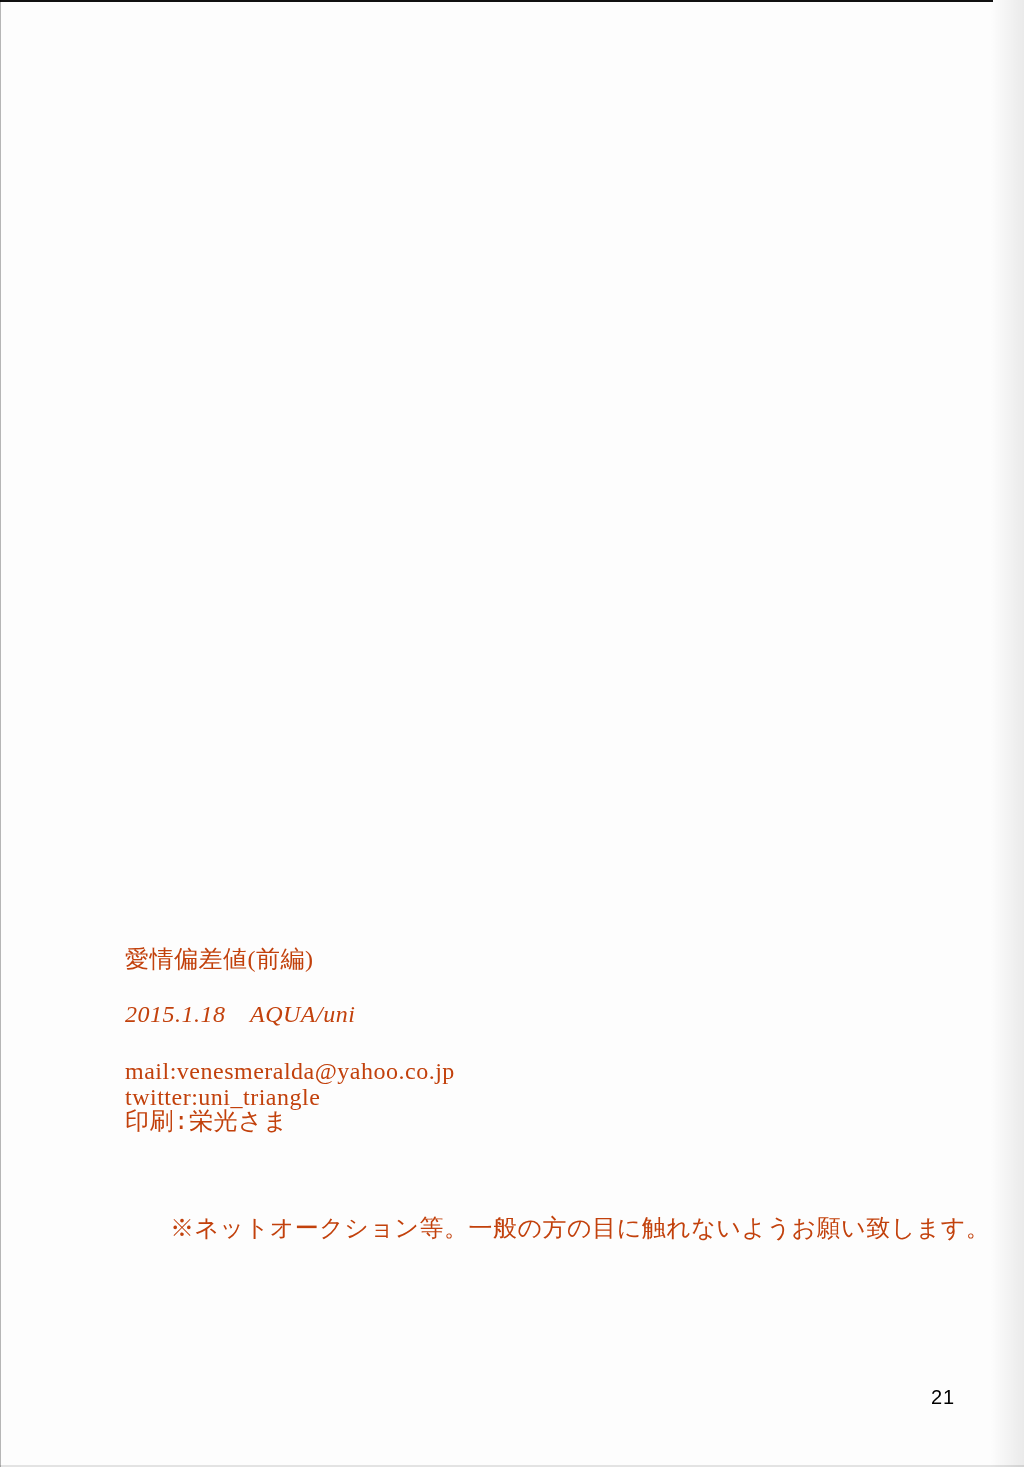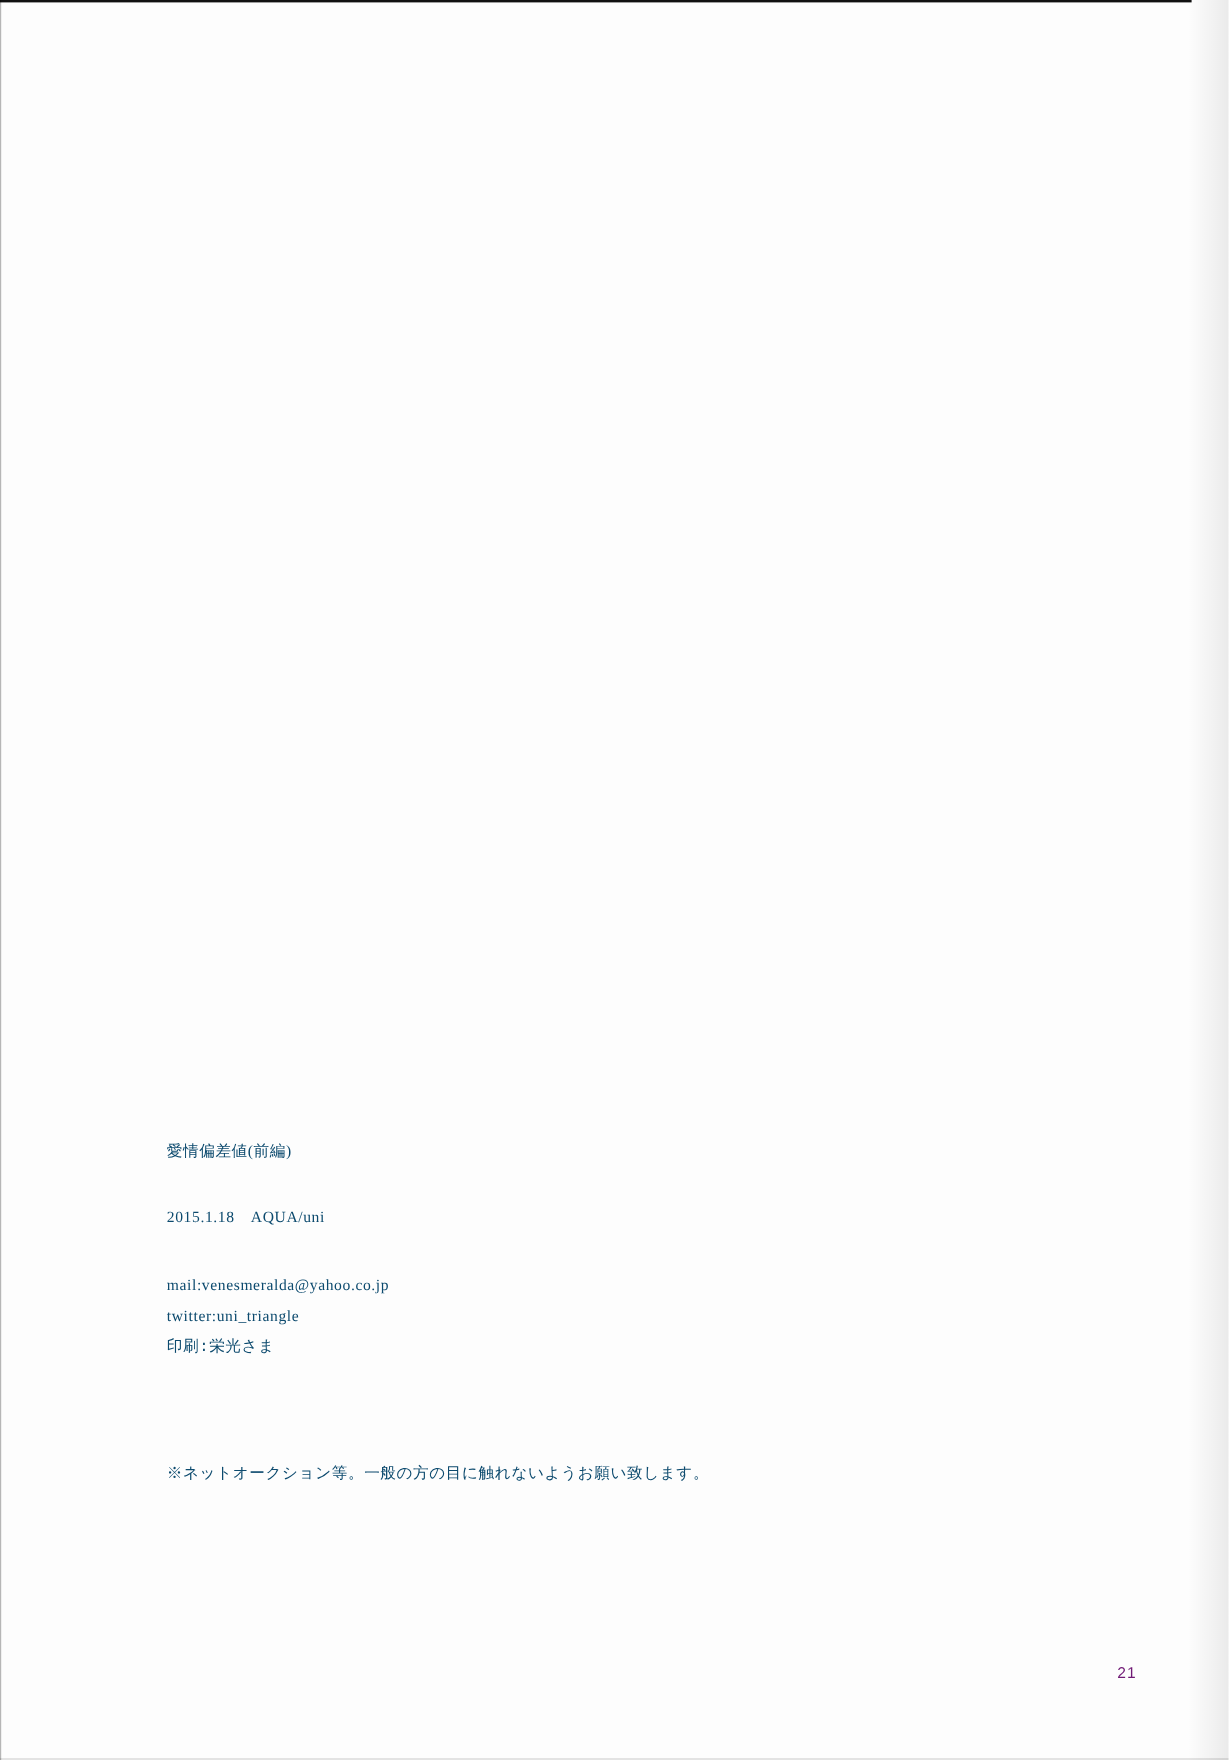--- a/index.html
+++ b/index.html
@@ -36,42 +36,42 @@
   }
   .scan-bottom-edge {
     position: absolute;
     bottom: 0; left: 0;
     width: 1024px; height: 2px;
     background: rgba(0,0,0,0.10);
   }
   
   .line {
     position: absolute;
-    left: 139px;
-    color: #0c4a6e;
-    font-size: 13px;
+    left: 125px;
+    color: #c2410c;
+    font-size: 24px;
     line-height: 26px;
     white-space: pre;
     letter-spacing: 0.5px;
   }
   .t-title   { top: 946px; }
-  .t-date    { top: 1001px; }
+  .t-date    { top: 1001px; font-style: italic; }
   .t-mail    { top: 1058px; text-align: center; }
   .t-twitter { top: 1084px; text-align: right; }
   .t-printer { top: 1110px; font-family: Liberation Mono, monospace; }
   .t-n1      { top: 1163px; }
   .t-n2      { top: 1189px; }
-  .t-n3      { top: 1215px; }
+  .t-n3      { top: 1215px; margin-left: 45px; }
   .page-number {
     position: absolute;
     left: 931px;
     top: 1386px;
     font-family: "Liberation Sans", "DejaVu Sans", sans-serif;
-    font-size: 13px;
-    color: #701a75;
+    font-size: 20px;
+    color: #000000;
     letter-spacing: 1px;
   }
 </style>
 </head>
 <body>
 
 <div class="page">
 
   <div class="scan-top-edge"></div>
   <div class="scan-left-edge"></div>

